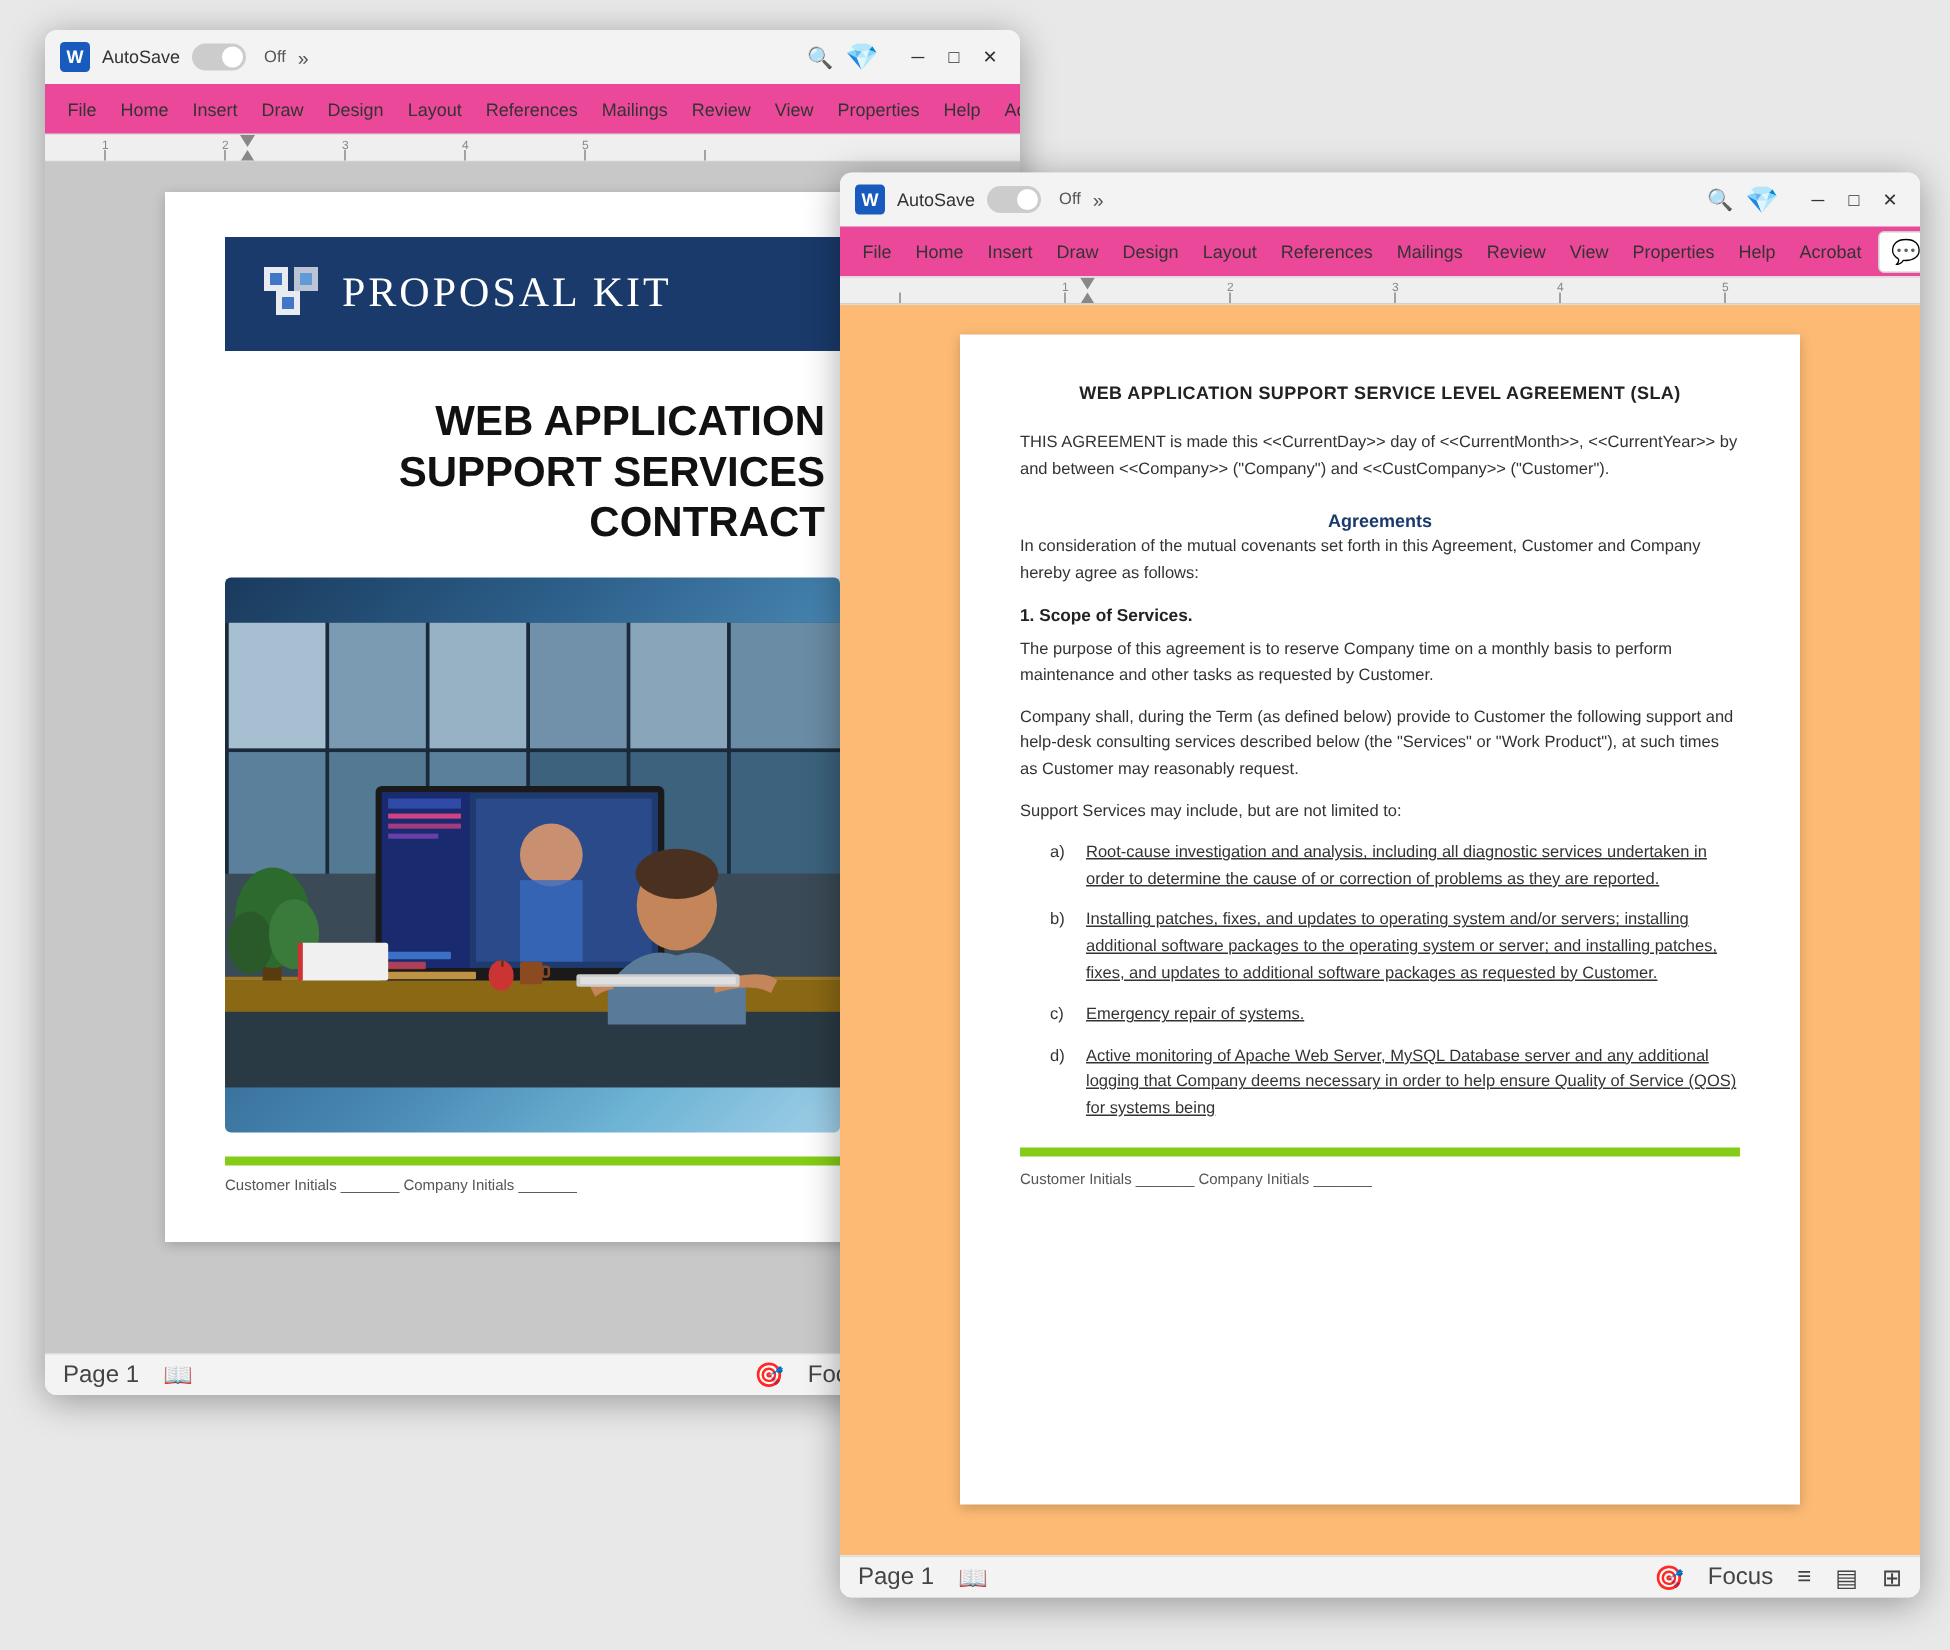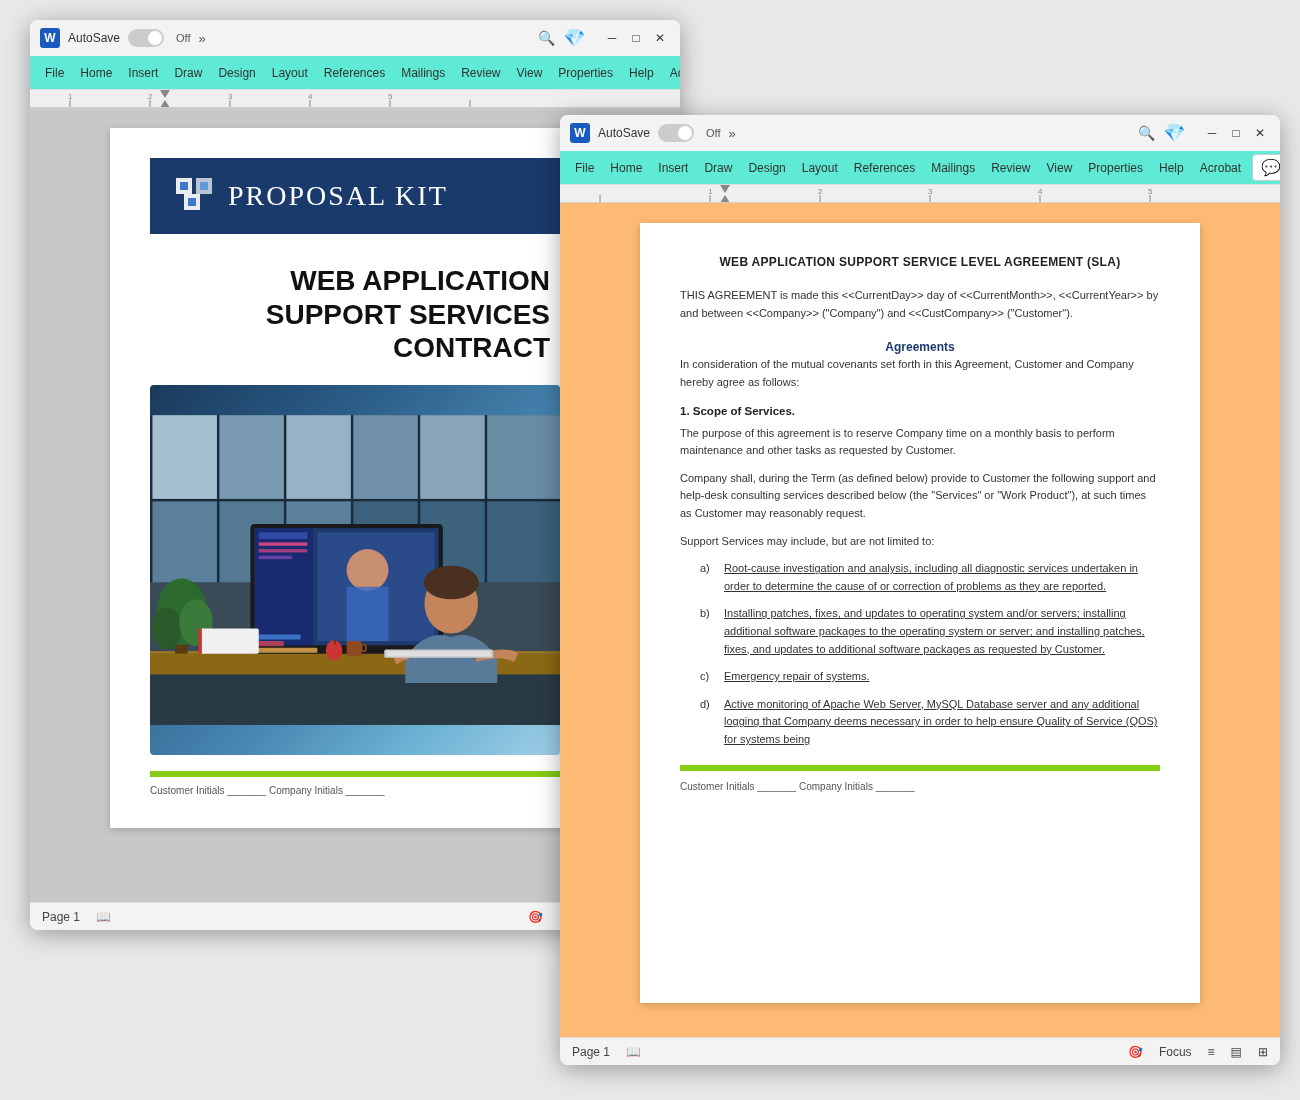--- a/index.html
+++ b/index.html
@@ -101,21 +101,21 @@
     }
     .magic-icon {
       font-size: 18px;
       color: #666;
       cursor: pointer;
     }
 
     
     .ribbon {
       height: 34px;
-      background: #5eead4;
+      background: #ec4899;
       display: flex;
       align-items: center;
       padding: 0 8px;
       gap: 2px;
       border-bottom: 1px solid #ddd;
       flex-shrink: 0;
     }
     .ribbon-tab {
       font-size: 12px;
       color: #333;
@@ -158,21 +158,21 @@
     }
 
     
     .statusbar {
       height: 28px;
       background: #f3f3f3;
       border-top: 1px solid #ddd;
       display: flex;
       align-items: center;
       padding: 0 12px;
-      font-size: 12px;
+      font-size: 16px;
       color: #444;
       gap: 16px;
       flex-shrink: 0;
     }
     .statusbar-spacer { flex: 1; }
 
     
     .window1 {
       left: 30px;
       top: 20px;

